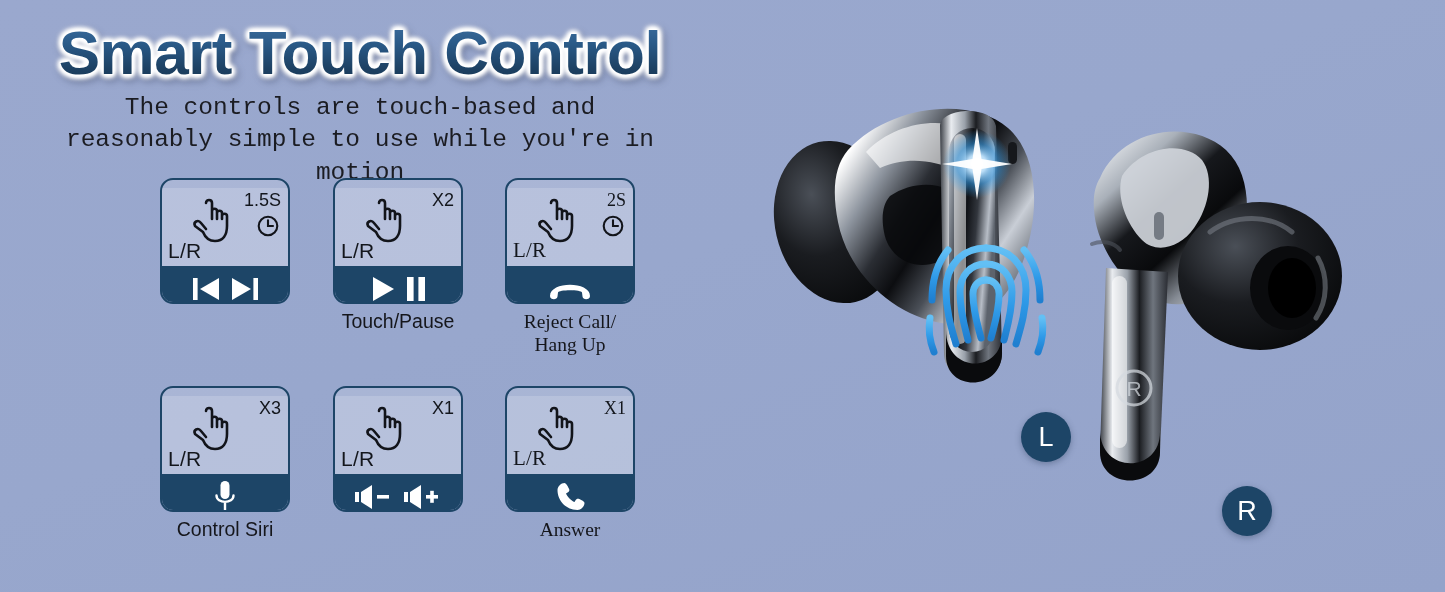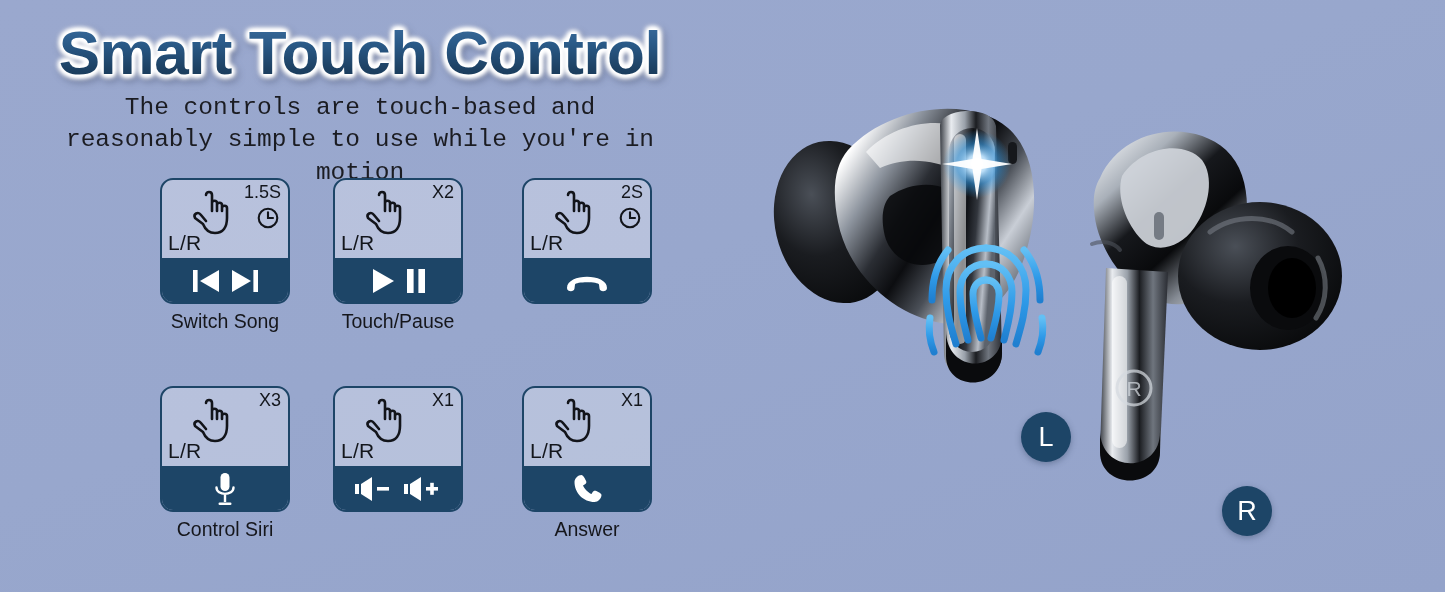--- a/index.html
+++ b/index.html
@@ -62,35 +62,36 @@
   .grid {
     position: absolute;
     left: 150px; top: 178px;
     width: 500px;
   }
   .grid-row { position: relative; height: 208px; }
 
   .cell { position: absolute; top: 0; width: 130px; }
   .cell.c0 { left: 10px; }
   .cell.c1 { left: 183px; }
-  .cell.c2 { left: 372px; }
+  .cell.c2 { left: 355px; font-family: Liberation Serif, serif; }
 
   .card {
     position: relative;
     width: 130px; height: 126px;
     border: 2px solid #1d4567;
     border-radius: 13px;
     overflow: hidden;
     background: rgba(255,255,255,0.17);
   }
 
   .card-top {
     position: relative;
     height: 78px;
     background: rgba(255,255,255,0.17);
+    margin-top: 8px;
   }
 
   .card-bot {
     height: 46px;
     background: #1d4567;
     display: flex;
     align-items: center;
     justify-content: center;
     gap: 9px;
   }
@@ -190,21 +191,20 @@
               <svg class="g-prev" viewBox="0 0 30 26">
                 <rect x="2" y="2" width="4.6" height="22" fill="#fff"></rect>
                 <path d="M28 2 L28 24 L9 13 Z" fill="#fff"></path>
               </svg>
               <svg class="g-next" viewBox="0 0 30 26">
                 <path d="M2 2 L2 24 L21 13 Z" fill="#fff"></path>
                 <rect x="23.4" y="2" width="4.6" height="22" fill="#fff"></rect>
               </svg>
             </div>
           </div>
-          <div class="caption">Switch Song</div>
         </div>
 
         <div class="cell c1">
           <div class="card">
             <div class="card-top">
               <svg class="hand-ico" viewBox="0 0 46 50">
                 <path d="M15 9 c0-4 6-4 6 0 v16 M21 17 c0-3 5-3 5 0 v8 M26 19 c0-3 5-3 5 0 v6 M31 22 c0-3 5-3 5 0 v10 c0 9-4 15-12 15 -7 0-10-4-12-9 L4 32 c-2-4 3-7 6-3 l5 6" fill="none" stroke="#12141a" stroke-width="2.6" stroke-linecap="round" stroke-linejoin="round"></path>
               </svg>
               <span class="count">X2</span>
               <span class="lr">L/R</span>
@@ -234,20 +234,21 @@
                 <path d="M12 6.2 V12 H17" fill="none" stroke="#12141a" stroke-width="2.1" stroke-linecap="round"></path>
               </svg>
               <span class="lr">L/R</span>
             </div>
             <div class="card-bot">
               <svg class="g-hangup" viewBox="0 0 46 24">
                 <path d="M3 19 C3 4 43 4 43 19 C43 23 36 23.5 35.5 19.5 L35 15.5 C34.6 12.5 11.4 12.5 11 15.5 L10.5 19.5 C10 23.5 3 23 3 19 Z" fill="#fff"></path>
               </svg>
             </div>
           </div>
+          <div class="caption"><span>Reject Call/</span><br><span>Hang Up</span></div>
         </div>
 
       </div>
 
       <div class="grid-row">
 
         <div class="cell c0">
           <div class="card">
             <div class="card-top">
               <svg class="hand-ico" viewBox="0 0 46 50">

